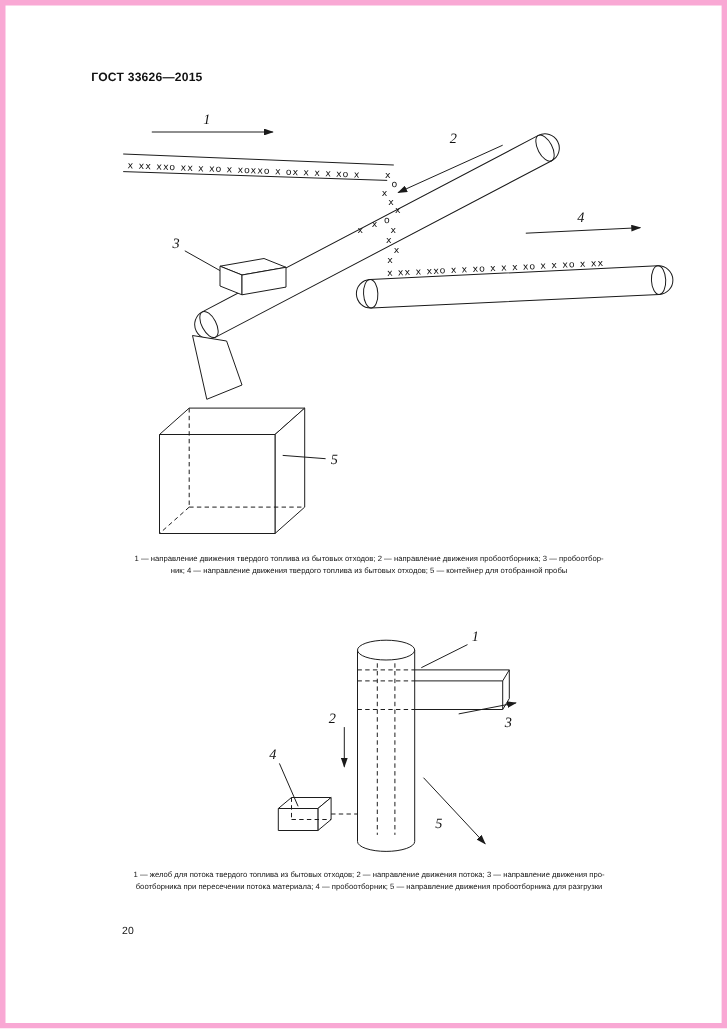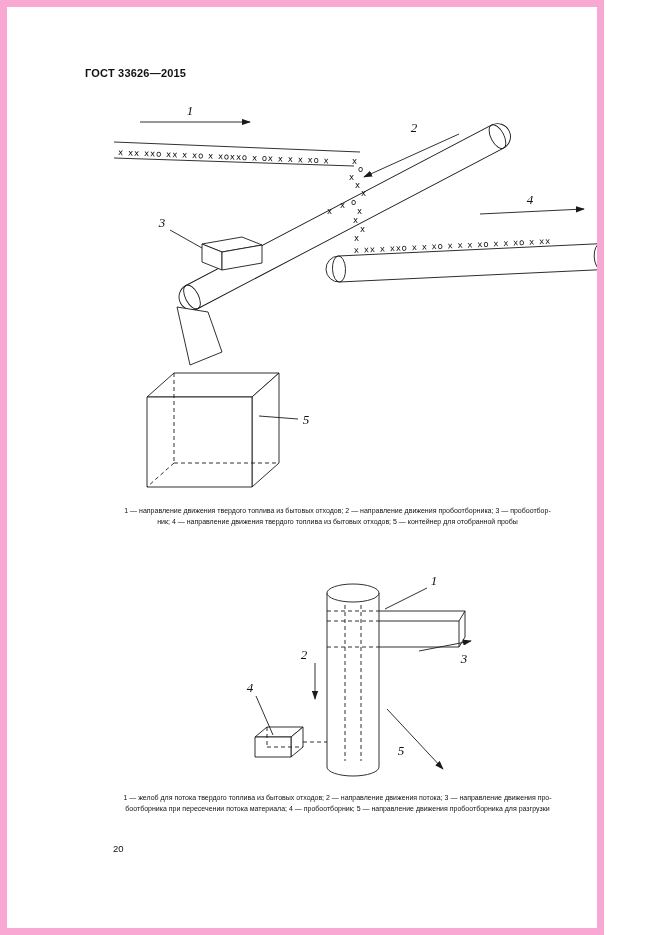--- a/index.html
+++ b/index.html
@@ -1,18 +1,18 @@
 <!DOCTYPE html>
 <html><head>
 <meta charset="utf-8">
 <style>
   html,body { margin:0; padding:0; background:#ffffff; }
   .page {
-    position:relative; width:604px; height:935px; background:#ffffff;
-    border:7px solid #f9a8d4; box-sizing:border-box; overflow:hidden;
+    position:relative; width:661px; height:935px; background:#ffffff;
+    border:5px solid #f9a8d4; box-sizing:border-box; overflow:hidden;
     font-family:"Liberation Sans", sans-serif; color:#111;
   }
   .doc-header {
     position:absolute; left:78px; top:60px;
     font-size:11px; font-weight:bold; letter-spacing:0.2px;
   }
   .fig-svg { position:absolute; }
   #fig1-svg { left:95px; top:95px; }
   #fig2-svg { left:220px; top:552px; }
   .cap {

